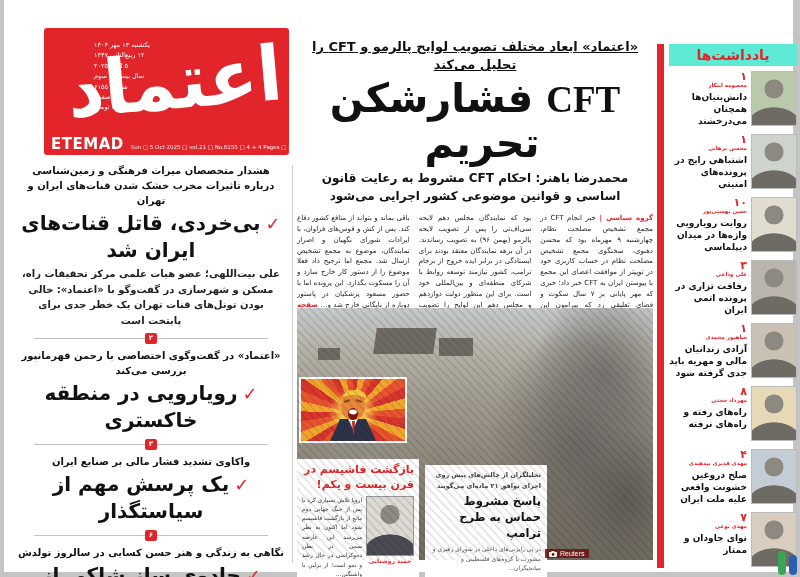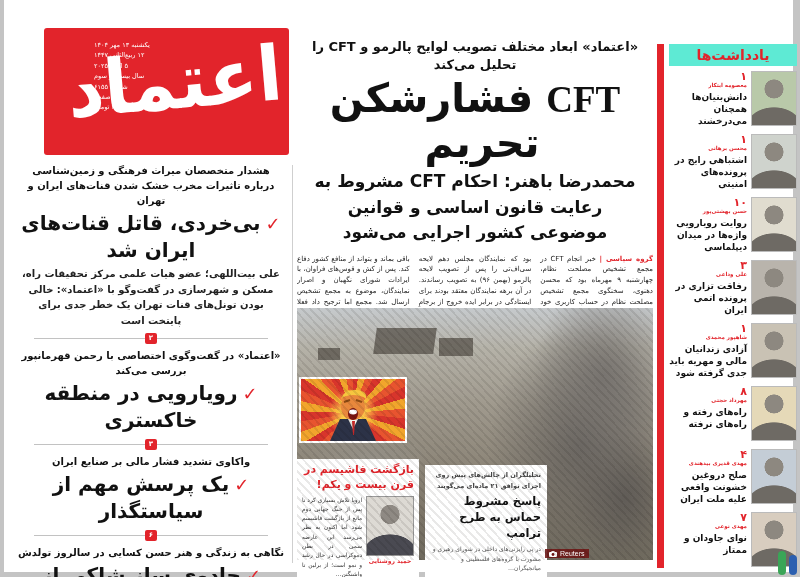--- a/index.html
+++ b/index.html
@@ -21,25 +21,25 @@
   .hl{font-size:20px;font-weight:bold;line-height:1.35;margin:2px 0 1px;}
   .hl .chk{color:#e2242b;font-size:18px;margin-left:5px;font-weight:bold;}
   .chk::before{content:"✓";}
   .sub{font-size:10px;font-weight:bold;line-height:1.55;color:#222;margin:2px 8px;}
   .divline{position:relative;border-top:1px solid #c2c2c2;margin:10px 22px 9px;}
   .pgbadge{position:absolute;left:50%;top:-6px;transform:translateX(-50%);background:#e2242b;color:#fff;font-size:7px;font-weight:bold;width:12px;height:11px;line-height:11px;border-radius:2px;}
   .vrule{position:absolute;left:288px;top:165px;width:1px;height:398px;background:#cfcfcf;}
 
   
   .centercol{position:absolute;left:293px;top:38px;width:356px;direction:rtl;text-align:center;color:#111;}
-  .c-kick{font-size:13px;font-weight:bold;line-height:1.4;margin-bottom:2px;}
+  .c-kick{font-size:13px;font-weight:bold;line-height:1.4;margin-bottom:2px;text-decoration:underline;}
   .c-hl{font-weight:bold;line-height:1.1;margin:2px 0 4px;}
   .c-hl .fa{font-size:40px;margin-left:14px;}
   .c-hl .lat{font-family:"Liberation Serif","DejaVu Serif",serif;font-size:37px;font-weight:bold;margin-left:13px;}
-  .c-sub{font-size:17px;font-weight:bold;line-height:1.5;margin:0 10px 8px;}
+  .c-sub{font-size:12px;font-weight:bold;line-height:1.5;margin:0 10px 8px;}
   .c-body{display:flex;gap:9px;text-align:justify;font-size:7px;line-height:1.55;color:#222;height:116px;overflow:hidden;}
   .c-body .col{flex:1;}
   .red{color:#e2242b;font-weight:bold;}
 
   
   .photo{position:absolute;left:293px;top:308px;width:356px;height:252px;overflow:visible;
     background:
       radial-gradient(100px 140px at 86% 28%, rgba(118,114,110,.95), rgba(118,114,110,0) 70%),
       radial-gradient(130px 170px at 80% 55%, rgba(100,96,92,.9), rgba(100,96,92,0) 72%),
       radial-gradient(70px 90px at 92% 75%, rgba(88,84,80,.85), rgba(88,84,80,0) 75%),
@@ -111,20 +111,24 @@
       <div class="m-logo">اعتماد</div>
       <div class="m-dates">
         <div>یکشنبه ۱۳ مهر ۱۴۰۴</div>
         <div>۱۲ ربیع‌الثانی ۱۴۴۷</div>
         <div>۵ اکتبر ۲۰۲۵</div>
         <div>سال بیست و سوم</div>
         <div>شماره ۶۱۵۵</div>
         <div>۸ صفحه</div>
         <div>۲۰۰۰۰ تومان</div>
       </div>
+      <div class="m-bottom">
+        <span class="m-en">ETEMAD</span>
+        <span class="m-info">Sun □ 5 Oct 2025 □ vol.21 □ No.6155 □ 4 + 4 Pages □ 20000 Rials</span>
+      </div>
     </div>
 
     <div class="leftcol">
       <div class="kick">هشدار متخصصان میراث فرهنگی و زمین‌شناسی درباره تاثیرات مخرب خشک شدن قنات‌های ایران و تهران</div>
       <div class="hl"><span class="chk"></span><span>بی‌خردی، قاتل قنات‌های ایران شد</span></div>
       <div class="sub">علی بیت‌اللهی؛ عضو هیات علمی مرکز تحقیقات راه، مسکن و شهرسازی در گفت‌وگو با «اعتماد»: خالی بودن تونل‌های قنات تهران یک خطر جدی برای پایتخت است</div>
       <div class="divline">
           <span class="pgbadge">۲</span>
         </div>
 

